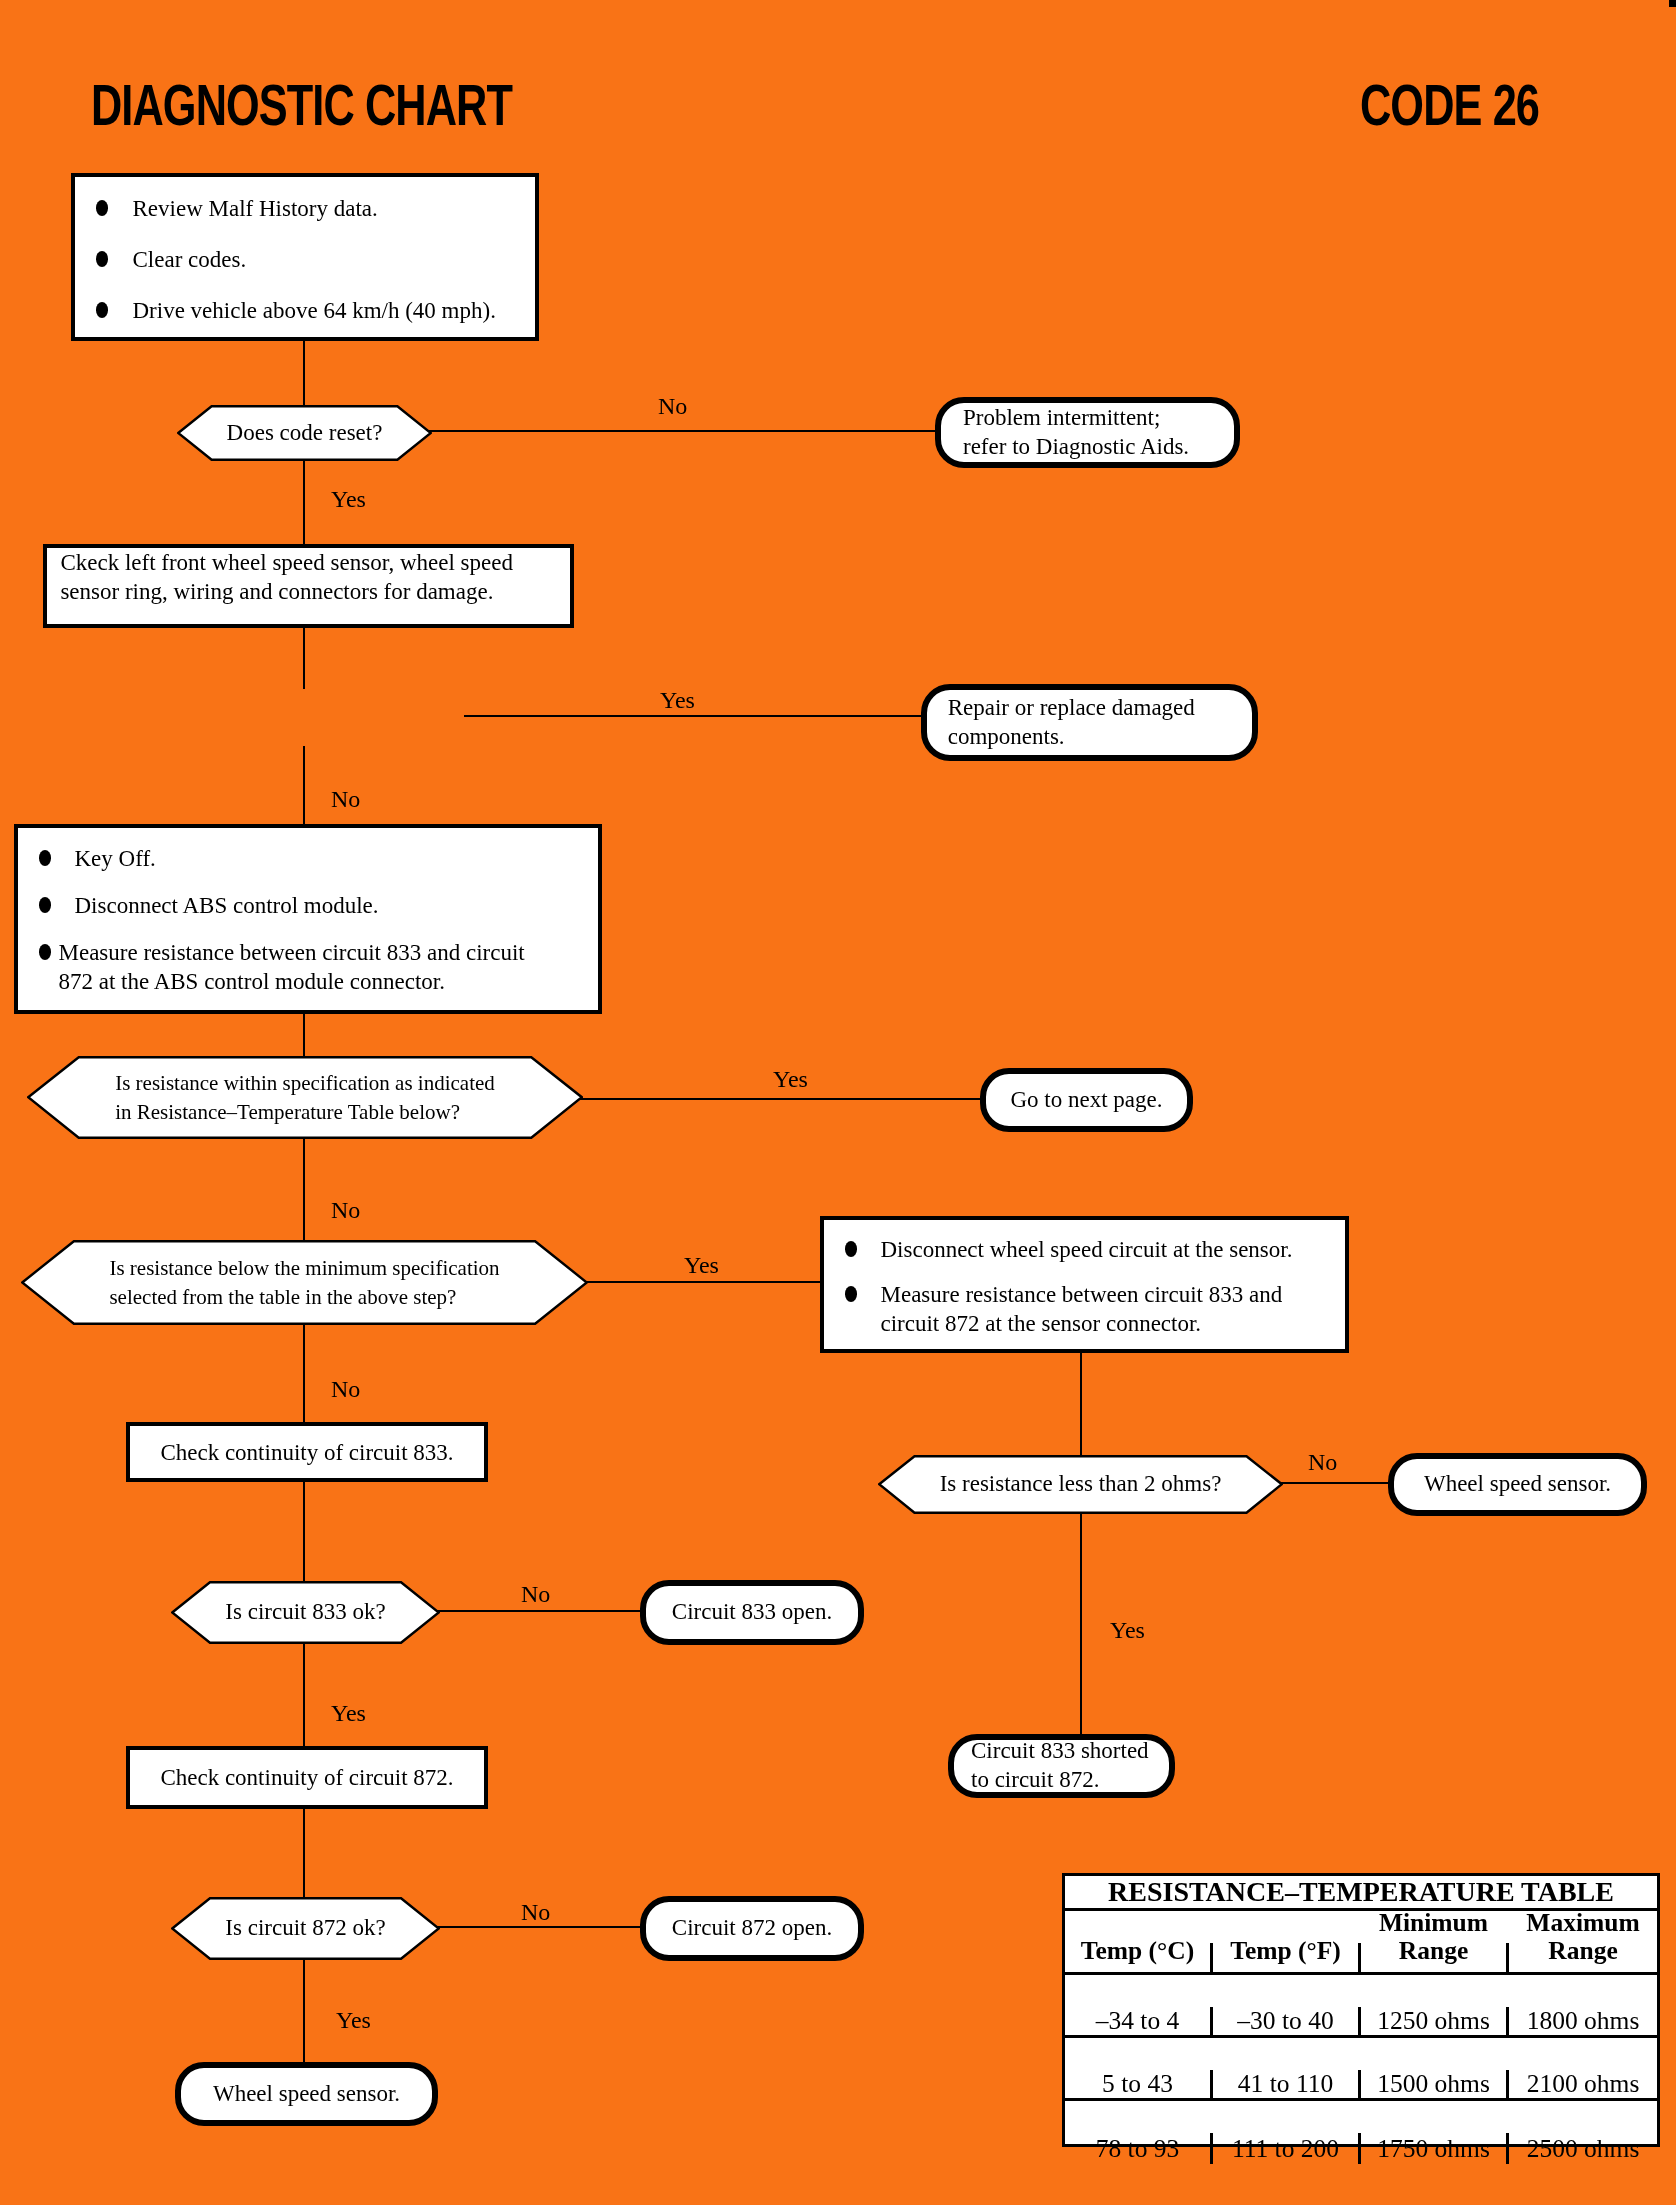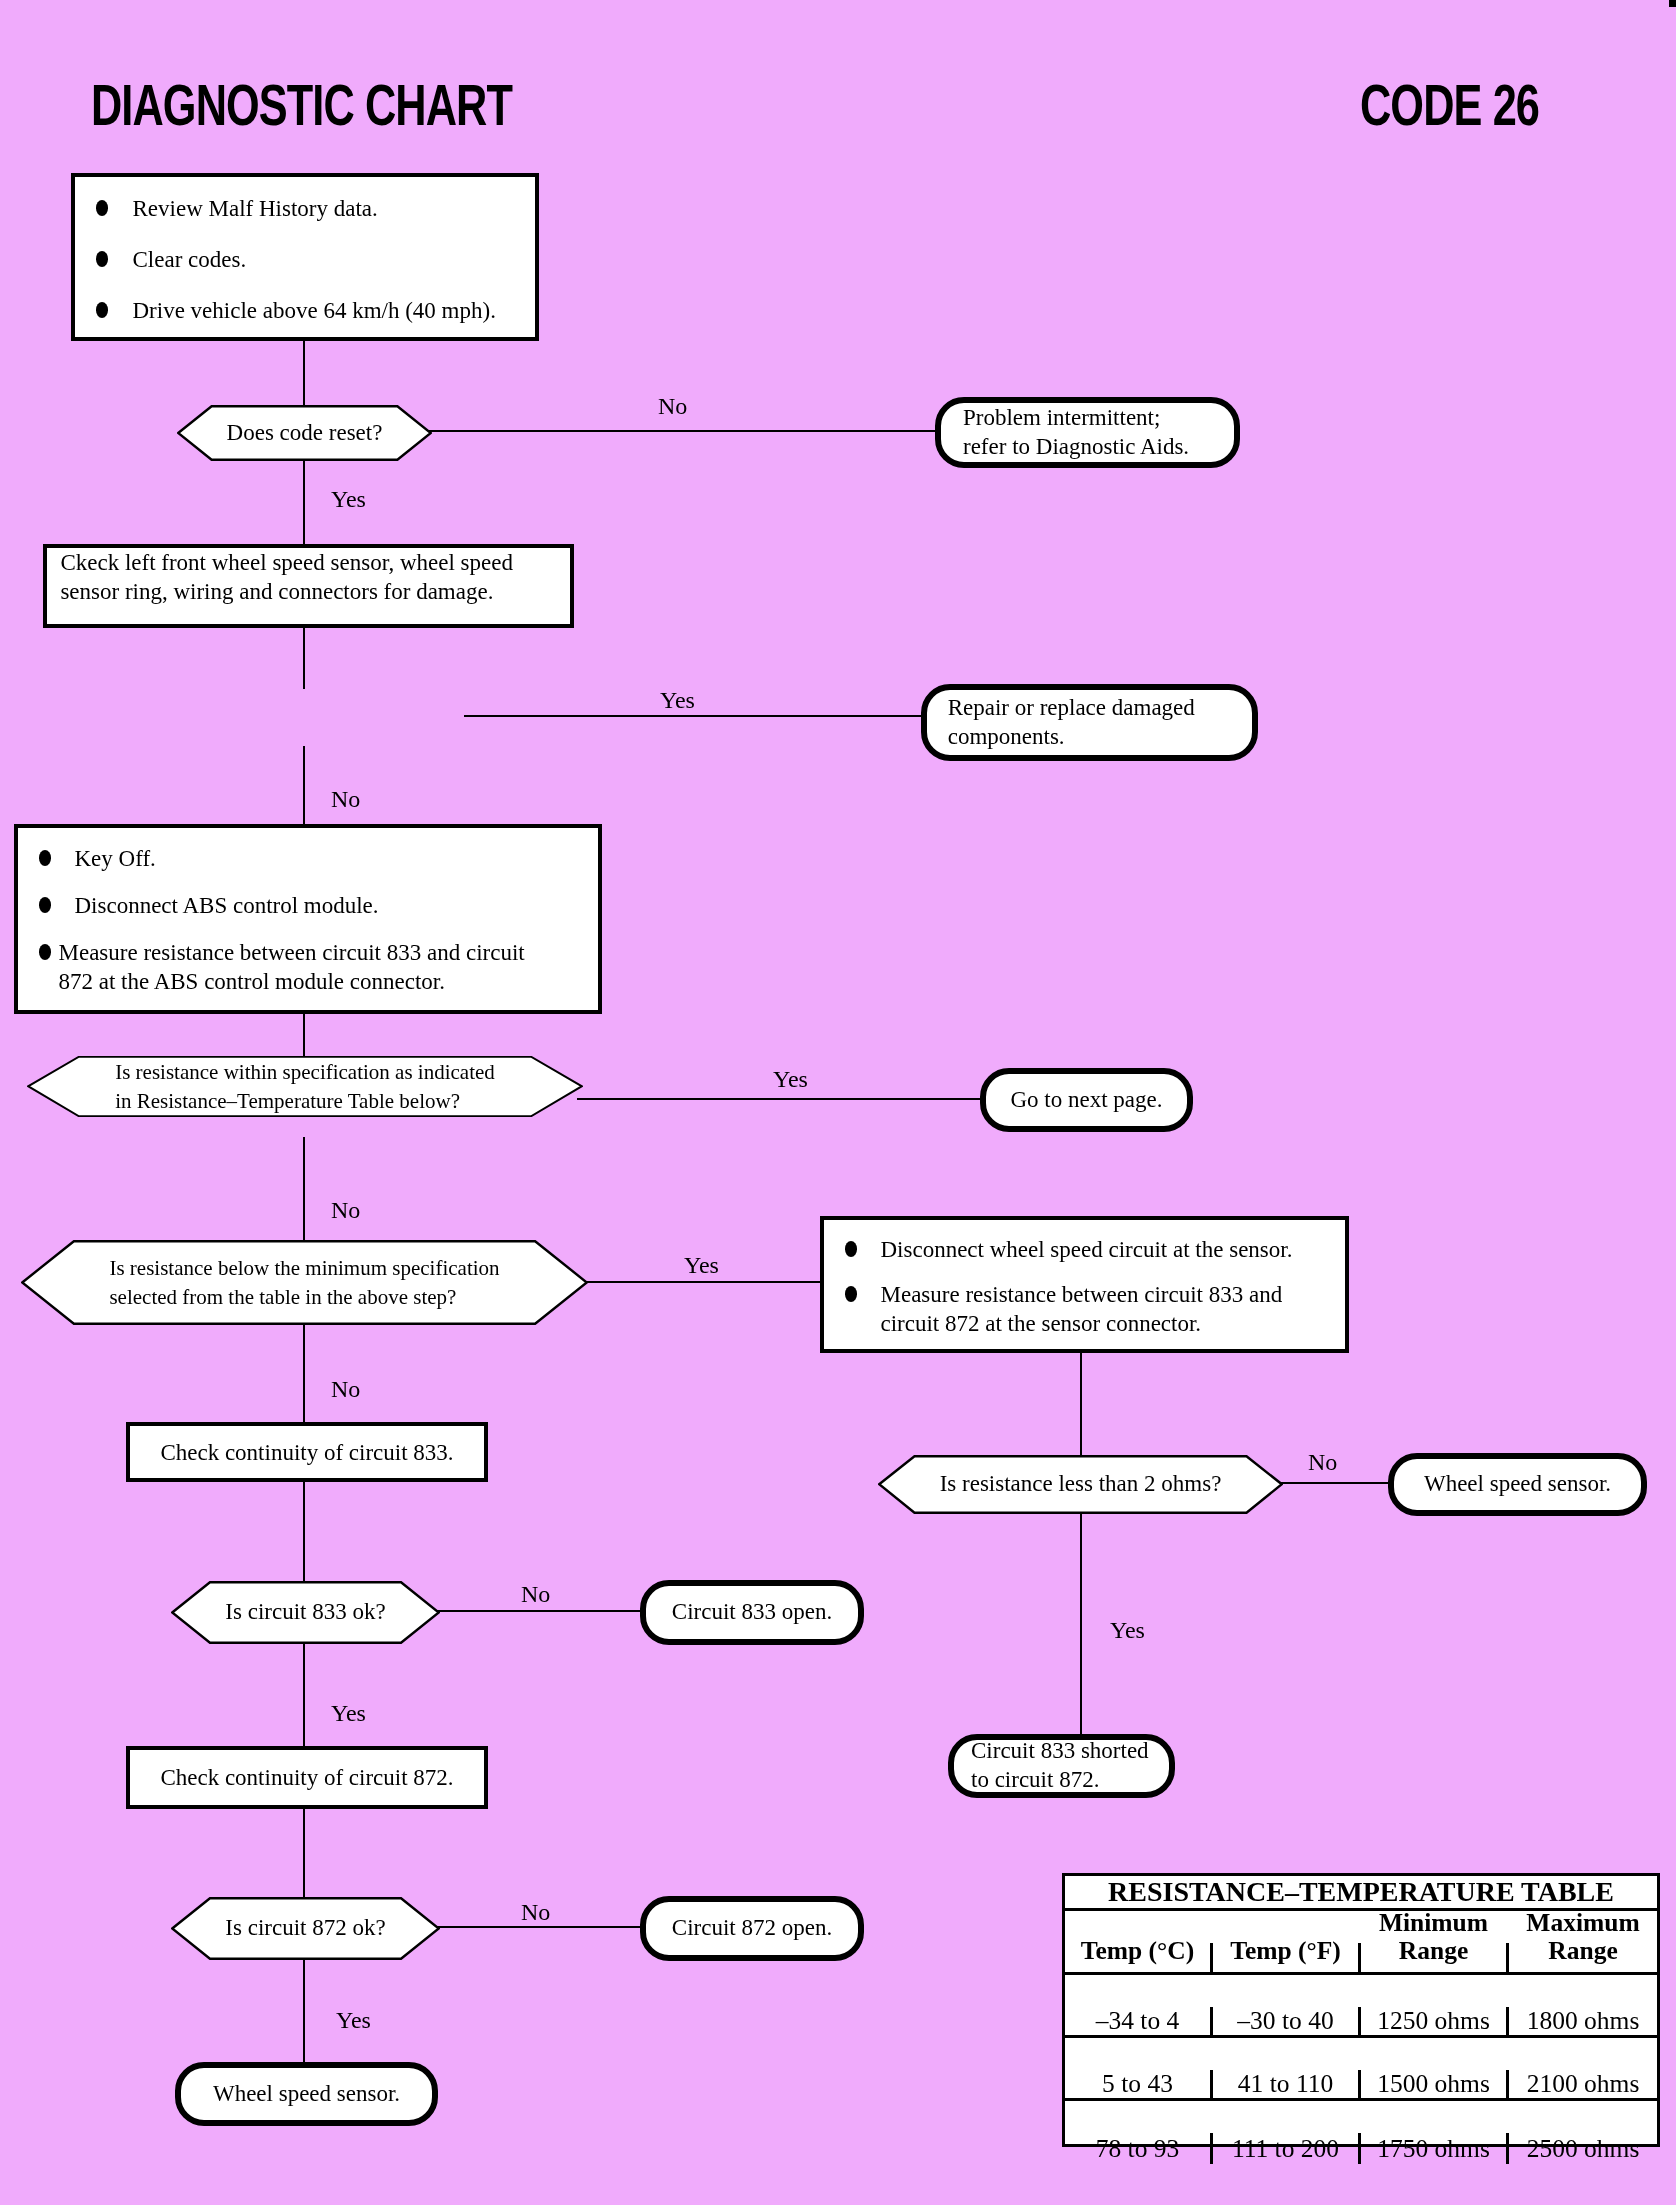--- a/index.html
+++ b/index.html
@@ -1,18 +1,18 @@
 <!DOCTYPE html>
 <html style="font-size:9.7px"><head>
 <meta charset="utf-8">
 <style>
   * { margin:0; padding:0; box-sizing:border-box; }
   html,body { background:#fff; }
   #canvas {
-    position:relative; width:1676px; height:2205px; background:#f0abfc;
+    position:relative; width:1676px; height:2205px; background:#f97316;
     font-family:"Liberation Serif", serif; color:#000; overflow:hidden;
   }
   .title {
     position:absolute; font-family:"Liberation Sans", sans-serif; font-weight:bold;
     font-size:57px; letter-spacing:-1.2px; white-space:nowrap;
     transform:scaleX(0.76); transform-origin:left center;
   }
   
   .pbox { position:absolute; border:4.3px solid #000; background:#fff; }
   .pbox.center { display:flex; align-items:center; justify-content:center; }
@@ -156,21 +156,21 @@
           <span class="btext">Disconnect ABS control module.</span>
         </div>
       <div class="brow" style="gap:7px;">
           <span class="dot"></span>
           <span class="btext">Measure resistance between circuit 833 and circuit
 872 at the ABS control module connector.</span>
         </div>
     </div>
   </div>
 
-  <div class="hex small-text" style="left:27px; top:1056px; width:556px; height:61px;">
+  <div class="hex small-text" style="left:27px; top:1056px; width:556px; height:83px;">
     <svg viewBox="0 0 914 137" preserveAspectRatio="none">
         <polygon points="2,68 85,2 829,2 912,68 829,135 85,135" fill="#fff" stroke="#000" stroke-width="4"></polygon>
       </svg>
     <div class="hex-label">Is resistance within specification as indicated
 in Resistance–Temperature Table below?</div>
   </div>
 
   <div class="terminal" style="left:980px; top:1068px; width:213px; height:64px;">Go to next page.</div>
 
   <div class="hex small-text" style="left:21px; top:1240px; width:567px; height:85px;">

